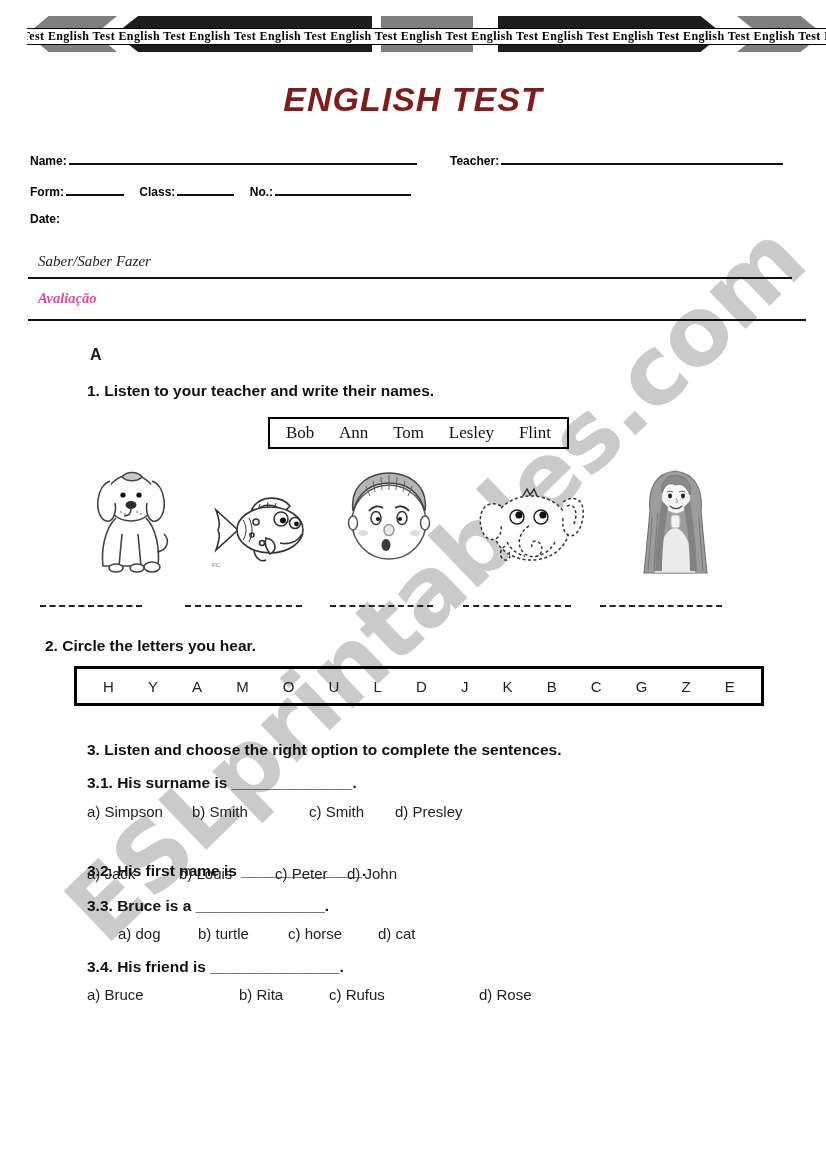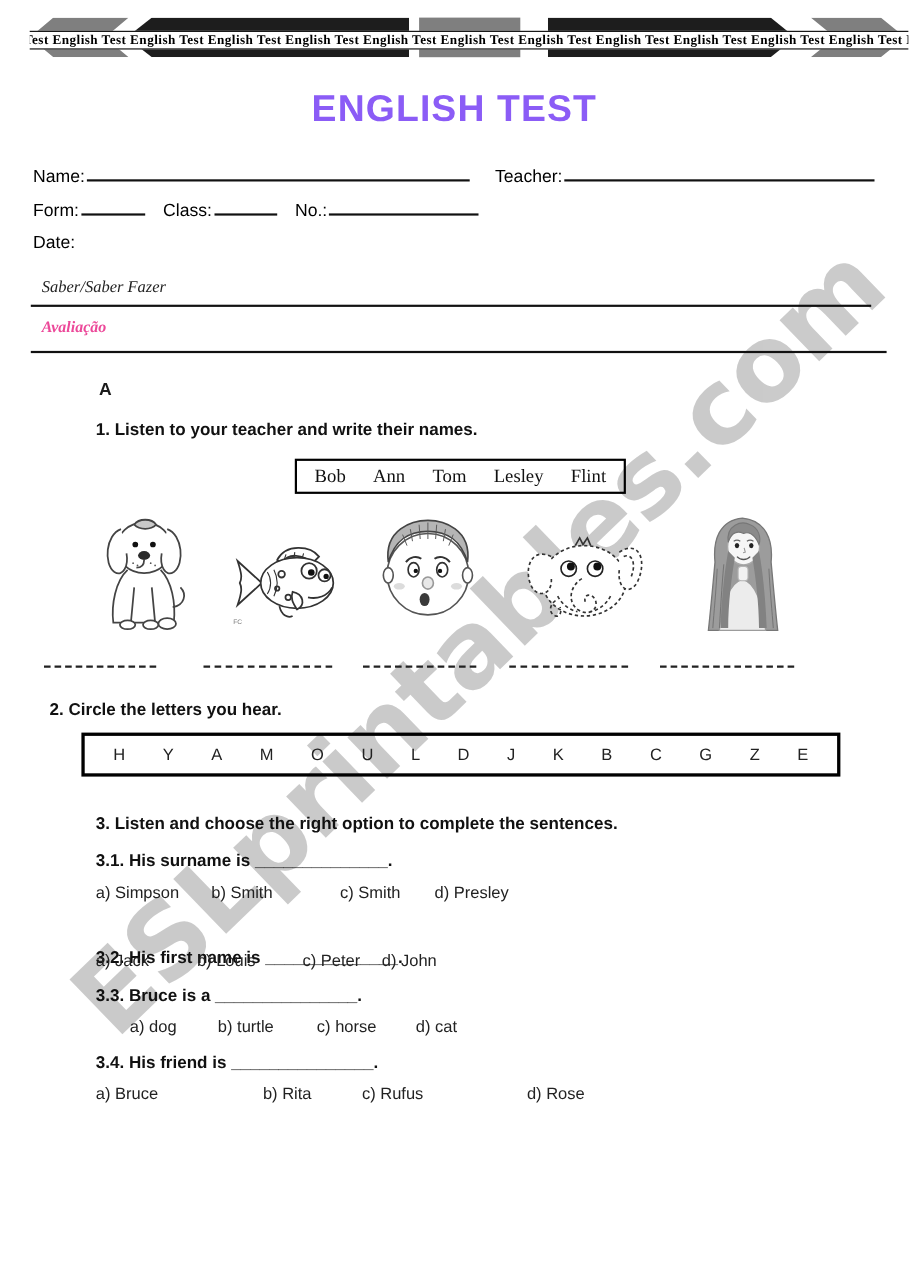--- a/index.html
+++ b/index.html
@@ -32,24 +32,24 @@
   .strip{
     position:absolute;left:0;right:0;top:18px;height:15px;background:#fff;
     border-top:1px solid #000;border-bottom:1px solid #000;
     font-family:"Liberation Serif",serif;font-weight:bold;font-size:12px;
     line-height:15px;white-space:nowrap;overflow:hidden;text-indent:-5px;
     letter-spacing:0.4px;color:#000;
   }
   
   .title{
     position:absolute;left:0;top:80px;width:100%;text-align:center;
-    font-size:34px;font-weight:bold;letter-spacing:1px;color:#8b5cf6;
-  }
-  
-  .frow{position:absolute;left:30px;font-size:16px;font-weight:normal;color:#000;white-space:nowrap;text-align:right;}
+    font-size:34px;font-weight:bold;letter-spacing:1px;color:#7f1d1d;font-style:italic;
+  }
+  
+  .frow{position:absolute;left:30px;font-size:12px;font-weight:bold;color:#000;white-space:nowrap;text-align:right;}
   .line{display:inline-block;border-bottom:2px solid #111;height:13px;vertical-align:baseline;margin-left:2px;}
   .row-name{top:150px;}
   .teacher-group{position:absolute;left:420px;top:0;}
   .row-form{top:181px;}
   .row-date{top:212px;}
   .gap{display:inline-block;width:12px;}
   
   .saber{position:absolute;left:38px;top:253px;font-family:"Liberation Serif",serif;font-style:italic;font-size:15px;color:#222;}
   .rule{position:absolute;left:28px;height:2px;background:#111;}
   .rule1{top:277px;width:764px;}

